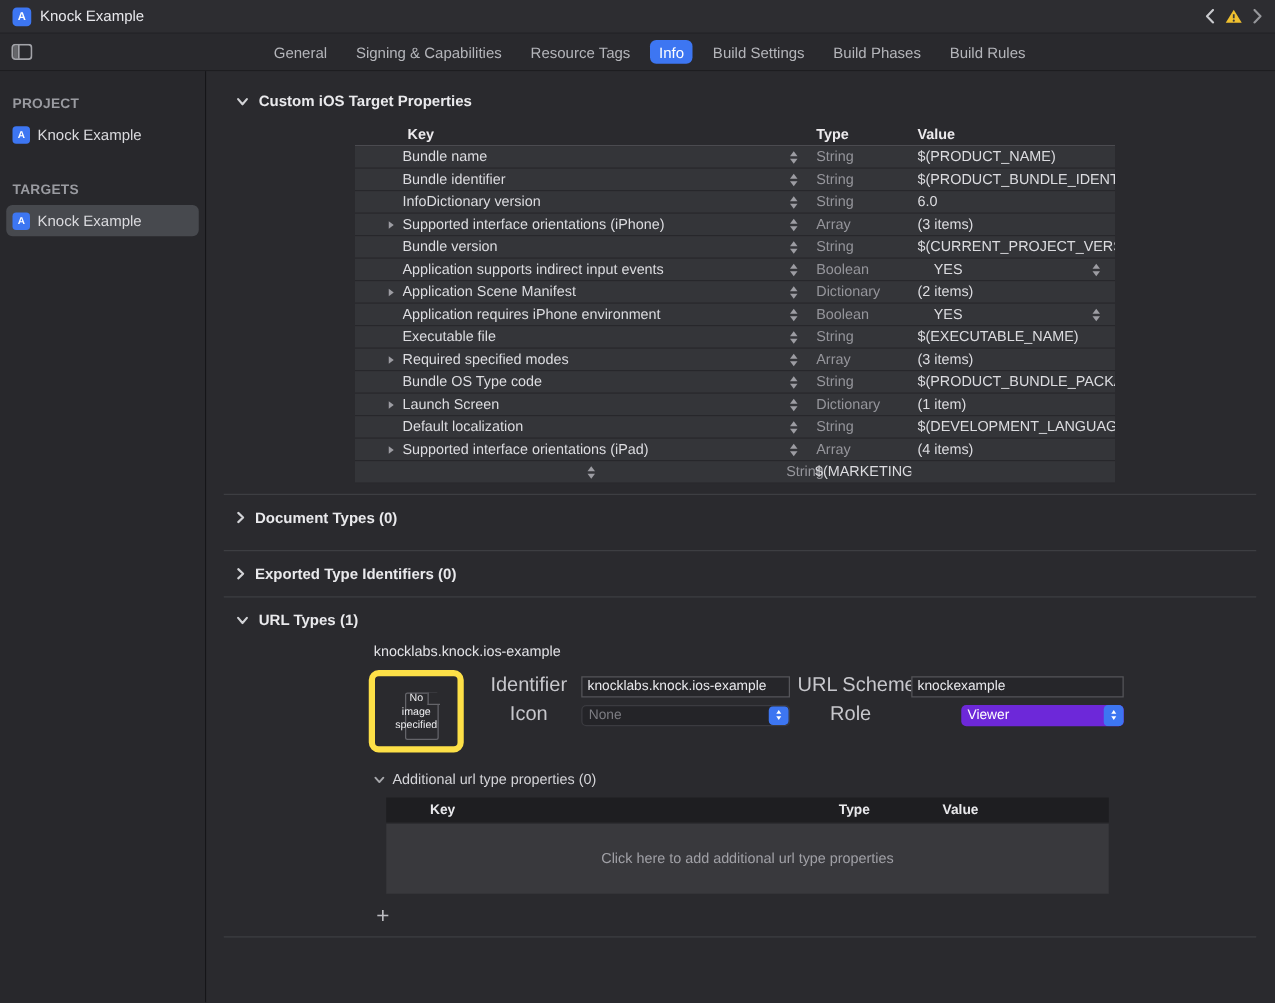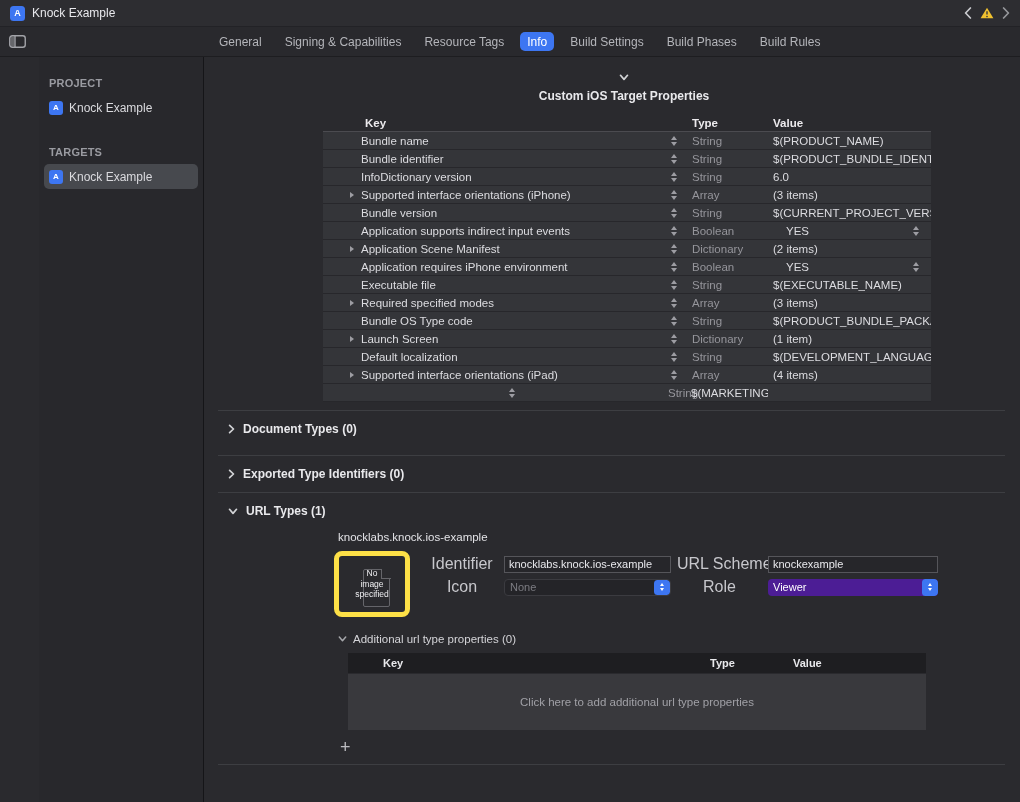--- a/index.html
+++ b/index.html
@@ -20,34 +20,34 @@
   
   .toolbar { height:30px; background:#29292d; display:flex; align-items:center; border-bottom:1px solid #1d1d20;
              padding-left:9px; flex:none; }
   .sidebar-toggle { display:flex; cursor:pointer; background:none; border:none; padding:0; }
   .tabs { display:flex; align-items:center; gap:9px; margin-left:186px; }
   .tab { background:none; border:none; color:#b4b5ba; font-size:12px; font-family:inherit; padding:2px 7px;
          height:19px; border-radius:5px; cursor:pointer; white-space:nowrap; }
   .tab.selected { background:var(--accent-blue,#3d76f2); color:#fff; }
 
   
-  .main { display:flex; flex:1; min-height:0;padding-left:39px; }
+  .main { display:flex; flex:1; min-height:0; }
   .sidebar { width:165px; background:#28282c; border-right:1px solid #151518; padding-top:12px; flex:none; }
   .side-header { font-size:11px; font-weight:bold; color:#9a9ba1; padding:8px 0 6px 10px; letter-spacing:.2px; }
   .side-item { display:flex; align-items:center; gap:6px; height:25px; margin:0 5px; padding-left:5px;
                border-radius:5px; font-size:12px; color:#dadade; cursor:pointer; }
   .side-item.selected { background:#47494e; }
   .target-icon { width:14px; height:14px; border-radius:3px; background:var(--accent-blue,#3d76f2); color:#fff;
                  font-size:8px; font-weight:bold; display:flex; align-items:center; justify-content:center; flex:none; }
   .side-gap { height:18px; }
 
   .content { flex:1; background:#2a2a2e; position:relative; overflow:hidden; }
   .section-header { display:flex; align-items:center; gap:8px; padding:11px 0 11px 24px; font-size:12px;
                     font-weight:bold; color:#e9e9ec; cursor:pointer; }
-  .section-header.first { padding-top:17px;flex-direction:column; }
+  .section-header.first { padding-top:17px; }
   .rule { border:none; border-top:1px solid #3d3e42; margin:0 15px 0 14px; }
 
   
   .ptable { margin-left:119px; width:608px; font-size:11.5px; }
   .prow { display:grid; grid-template-columns:38px 1fr 24px 82px 163px; align-items:center; height:18px; }
   .phead { font-weight:bold; color:#eceaed; border-bottom:1px solid #4b4b50; }
   .phead .hkey { padding-left:4px; }
   .phead .htype, .ptype { padding-left:6px; }
   .phead .hval { padding-left:5px; }
   .prows .prow { background:#343539; box-shadow:inset 0 -1px 0 #27272b; }
@@ -73,21 +73,21 @@
               background:#2a2a2e; border-left:1.5px solid #7e7e84; border-bottom:1.5px solid #7e7e84; }
   .image-text { position:absolute; inset:0; display:flex; align-items:center; justify-content:center; text-align:center;
               font-size:8.5px; line-height:1.25; color:#efeff2; padding:0 18px; }
   .fields { display:grid; grid-template-columns:72px 167px 85px 170px; column-gap:6px; row-gap:5px;
             align-items:center; margin-top:4px; align-self:flex-start; }
   .flabel { text-align:center; font-size:16px; color:#c7c7cc; white-space:nowrap; }
   .tfield { height:17px; background:#26262a; border:1px solid #55555a; color:#e8e8ec; font-size:11px;
             font-family:inherit; padding:0 4px; outline:none; width:100%; }
   .combo { height:17px; display:flex; align-items:center; border-radius:4px; overflow:hidden; cursor:pointer; }
   .combo.plain { background:#242428; border:1px solid #3b3b40; }
-  .combo.popup { background:#4c1d95; }
+  .combo.popup { background:#6d28d9;margin-left:40px; }
   .combo-text { flex:1; font-size:11px; padding:0 5px; white-space:nowrap; overflow:hidden; }
   .combo.plain .combo-text { color:#7c7c82; }
   .combo.popup .combo-text { color:#fff; }
   .combo-cap { width:16px; height:100%; background:var(--accent-blue,#3d76f2); display:flex; flex-direction:column;
                align-items:center; justify-content:center; gap:1.5px; flex:none; border-radius:3.5px; }
   .combo-cap .tri-up { border-bottom-color:#fff; border-left-width:2.8px; border-right-width:2.8px; border-bottom-width:3.2px; }
   .combo-cap .tri-down { border-top-color:#fff; border-left-width:2.8px; border-right-width:2.8px; border-top-width:3.2px; }
 
   .additional-header { display:flex; align-items:center; gap:6px; margin:16px 0 0 134px; font-size:11.5px;
                        color:#d4d4d8; cursor:pointer; }

